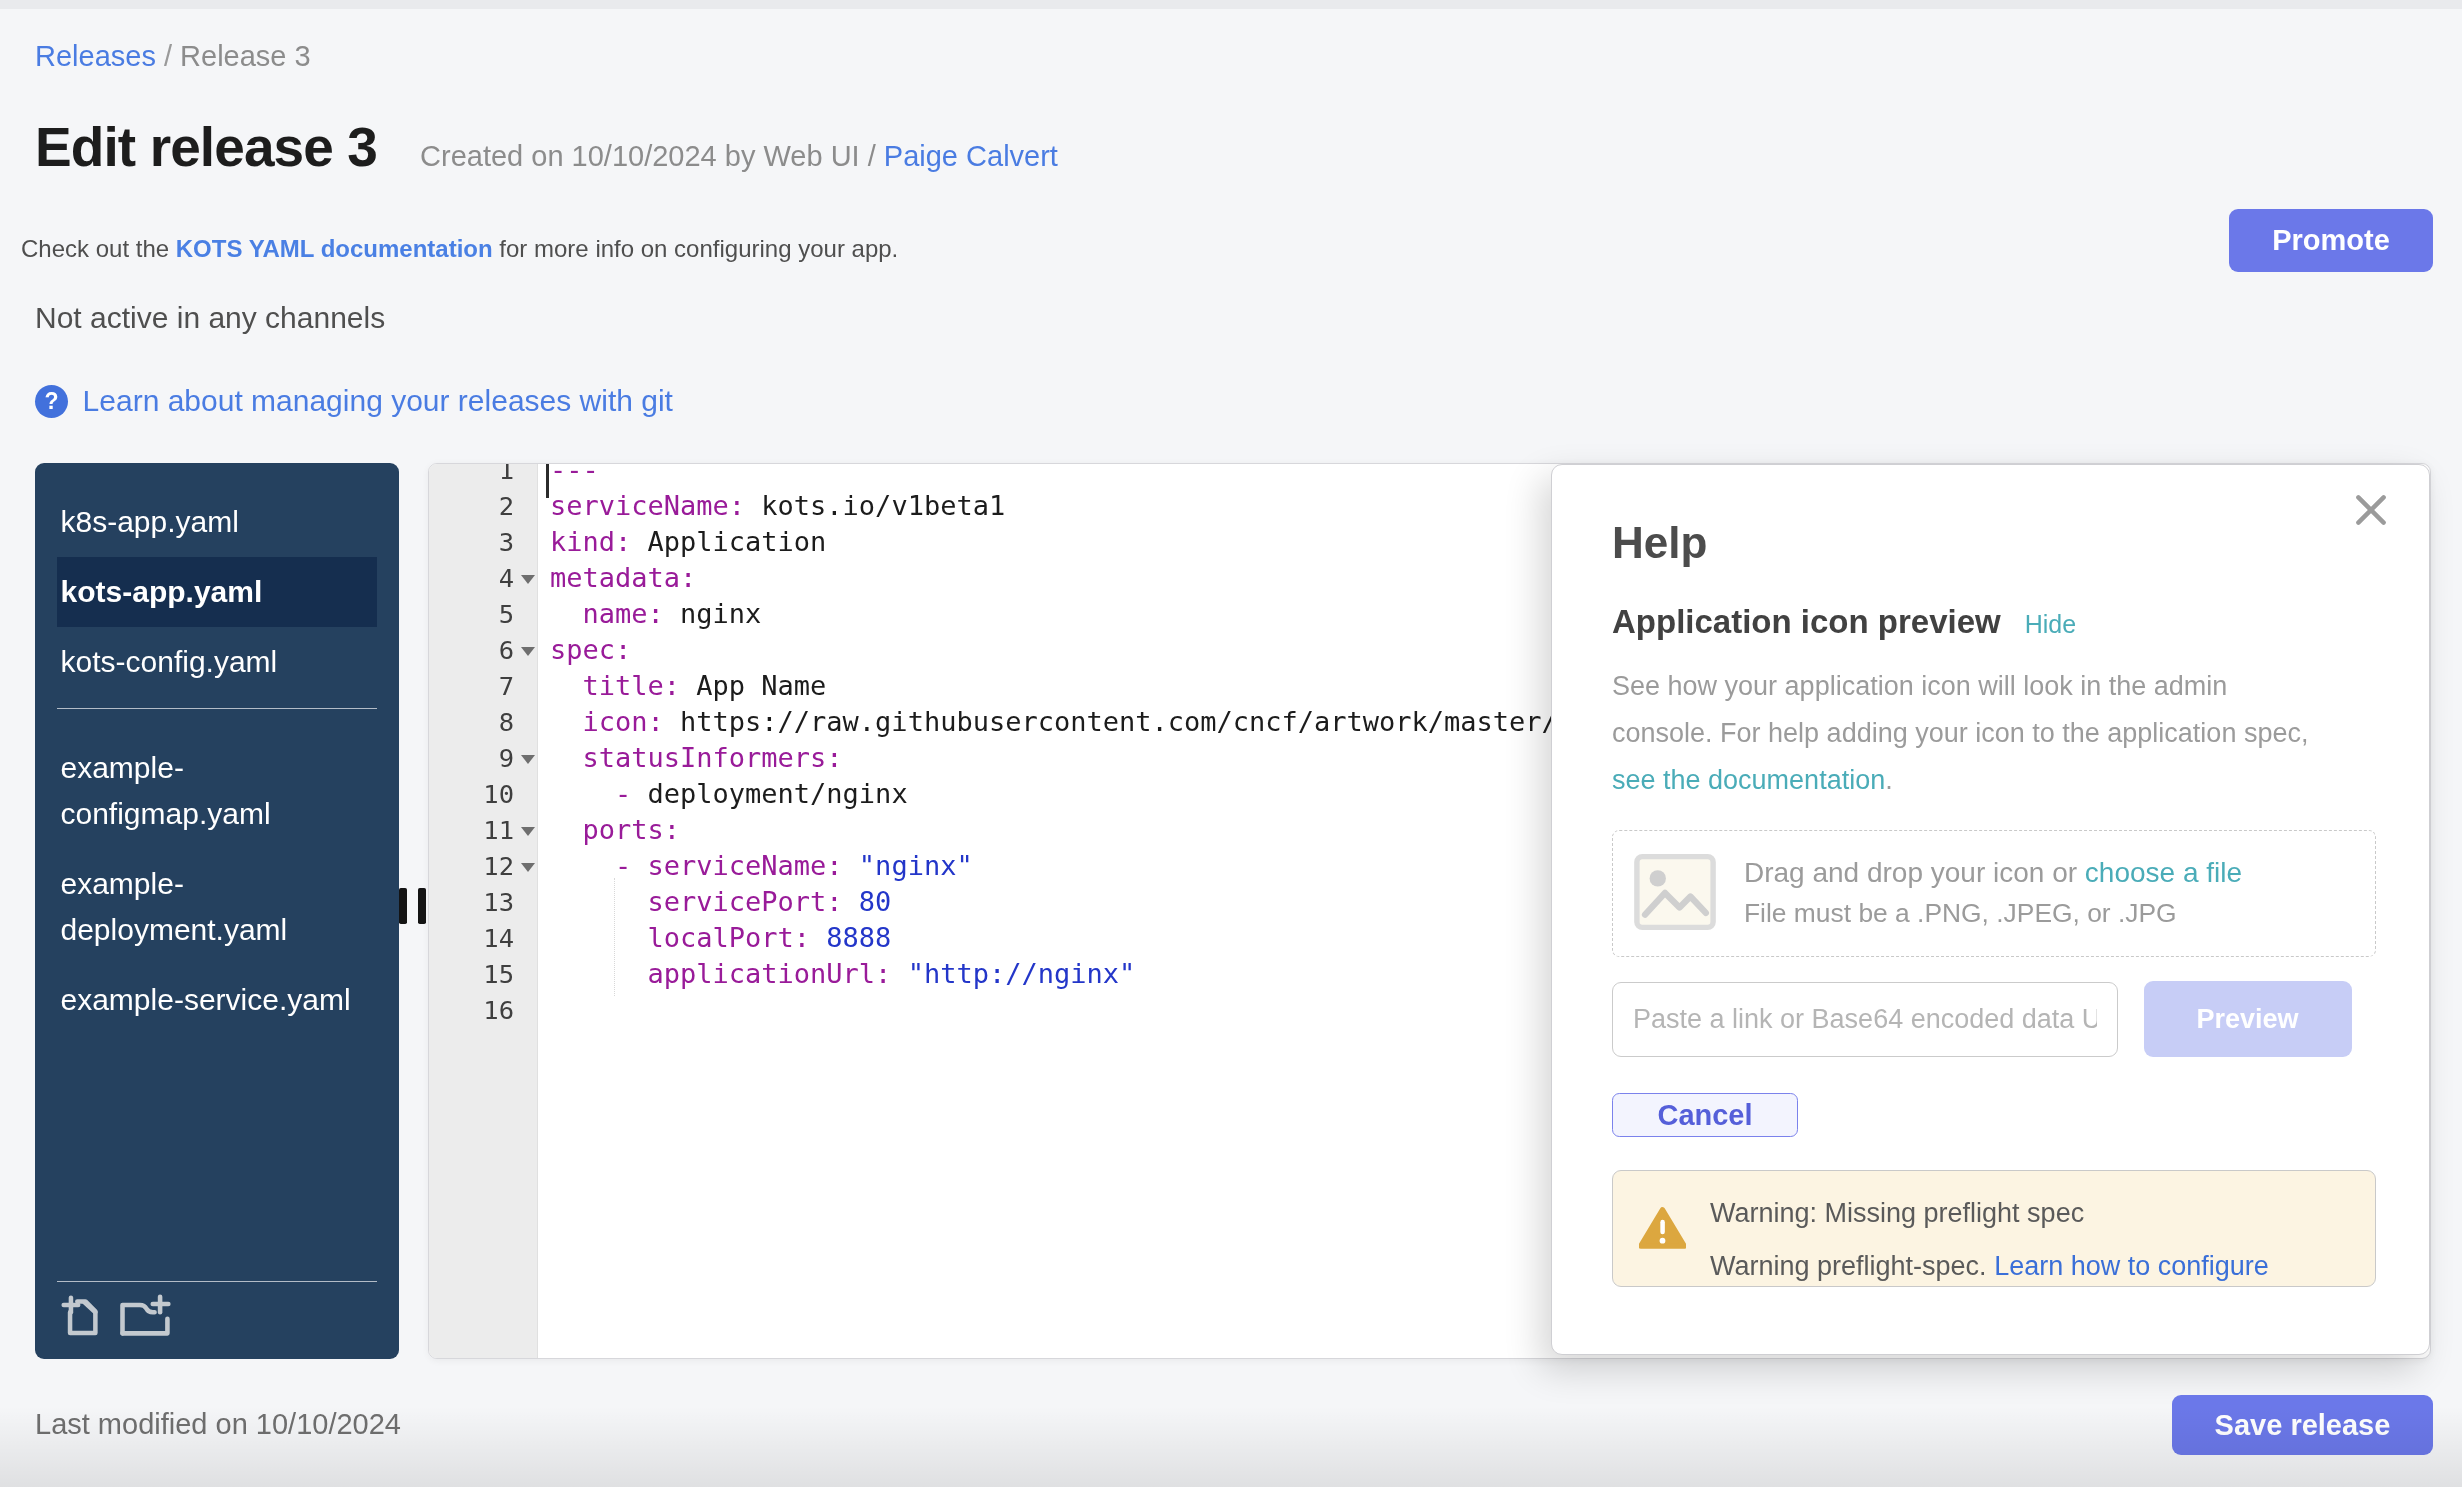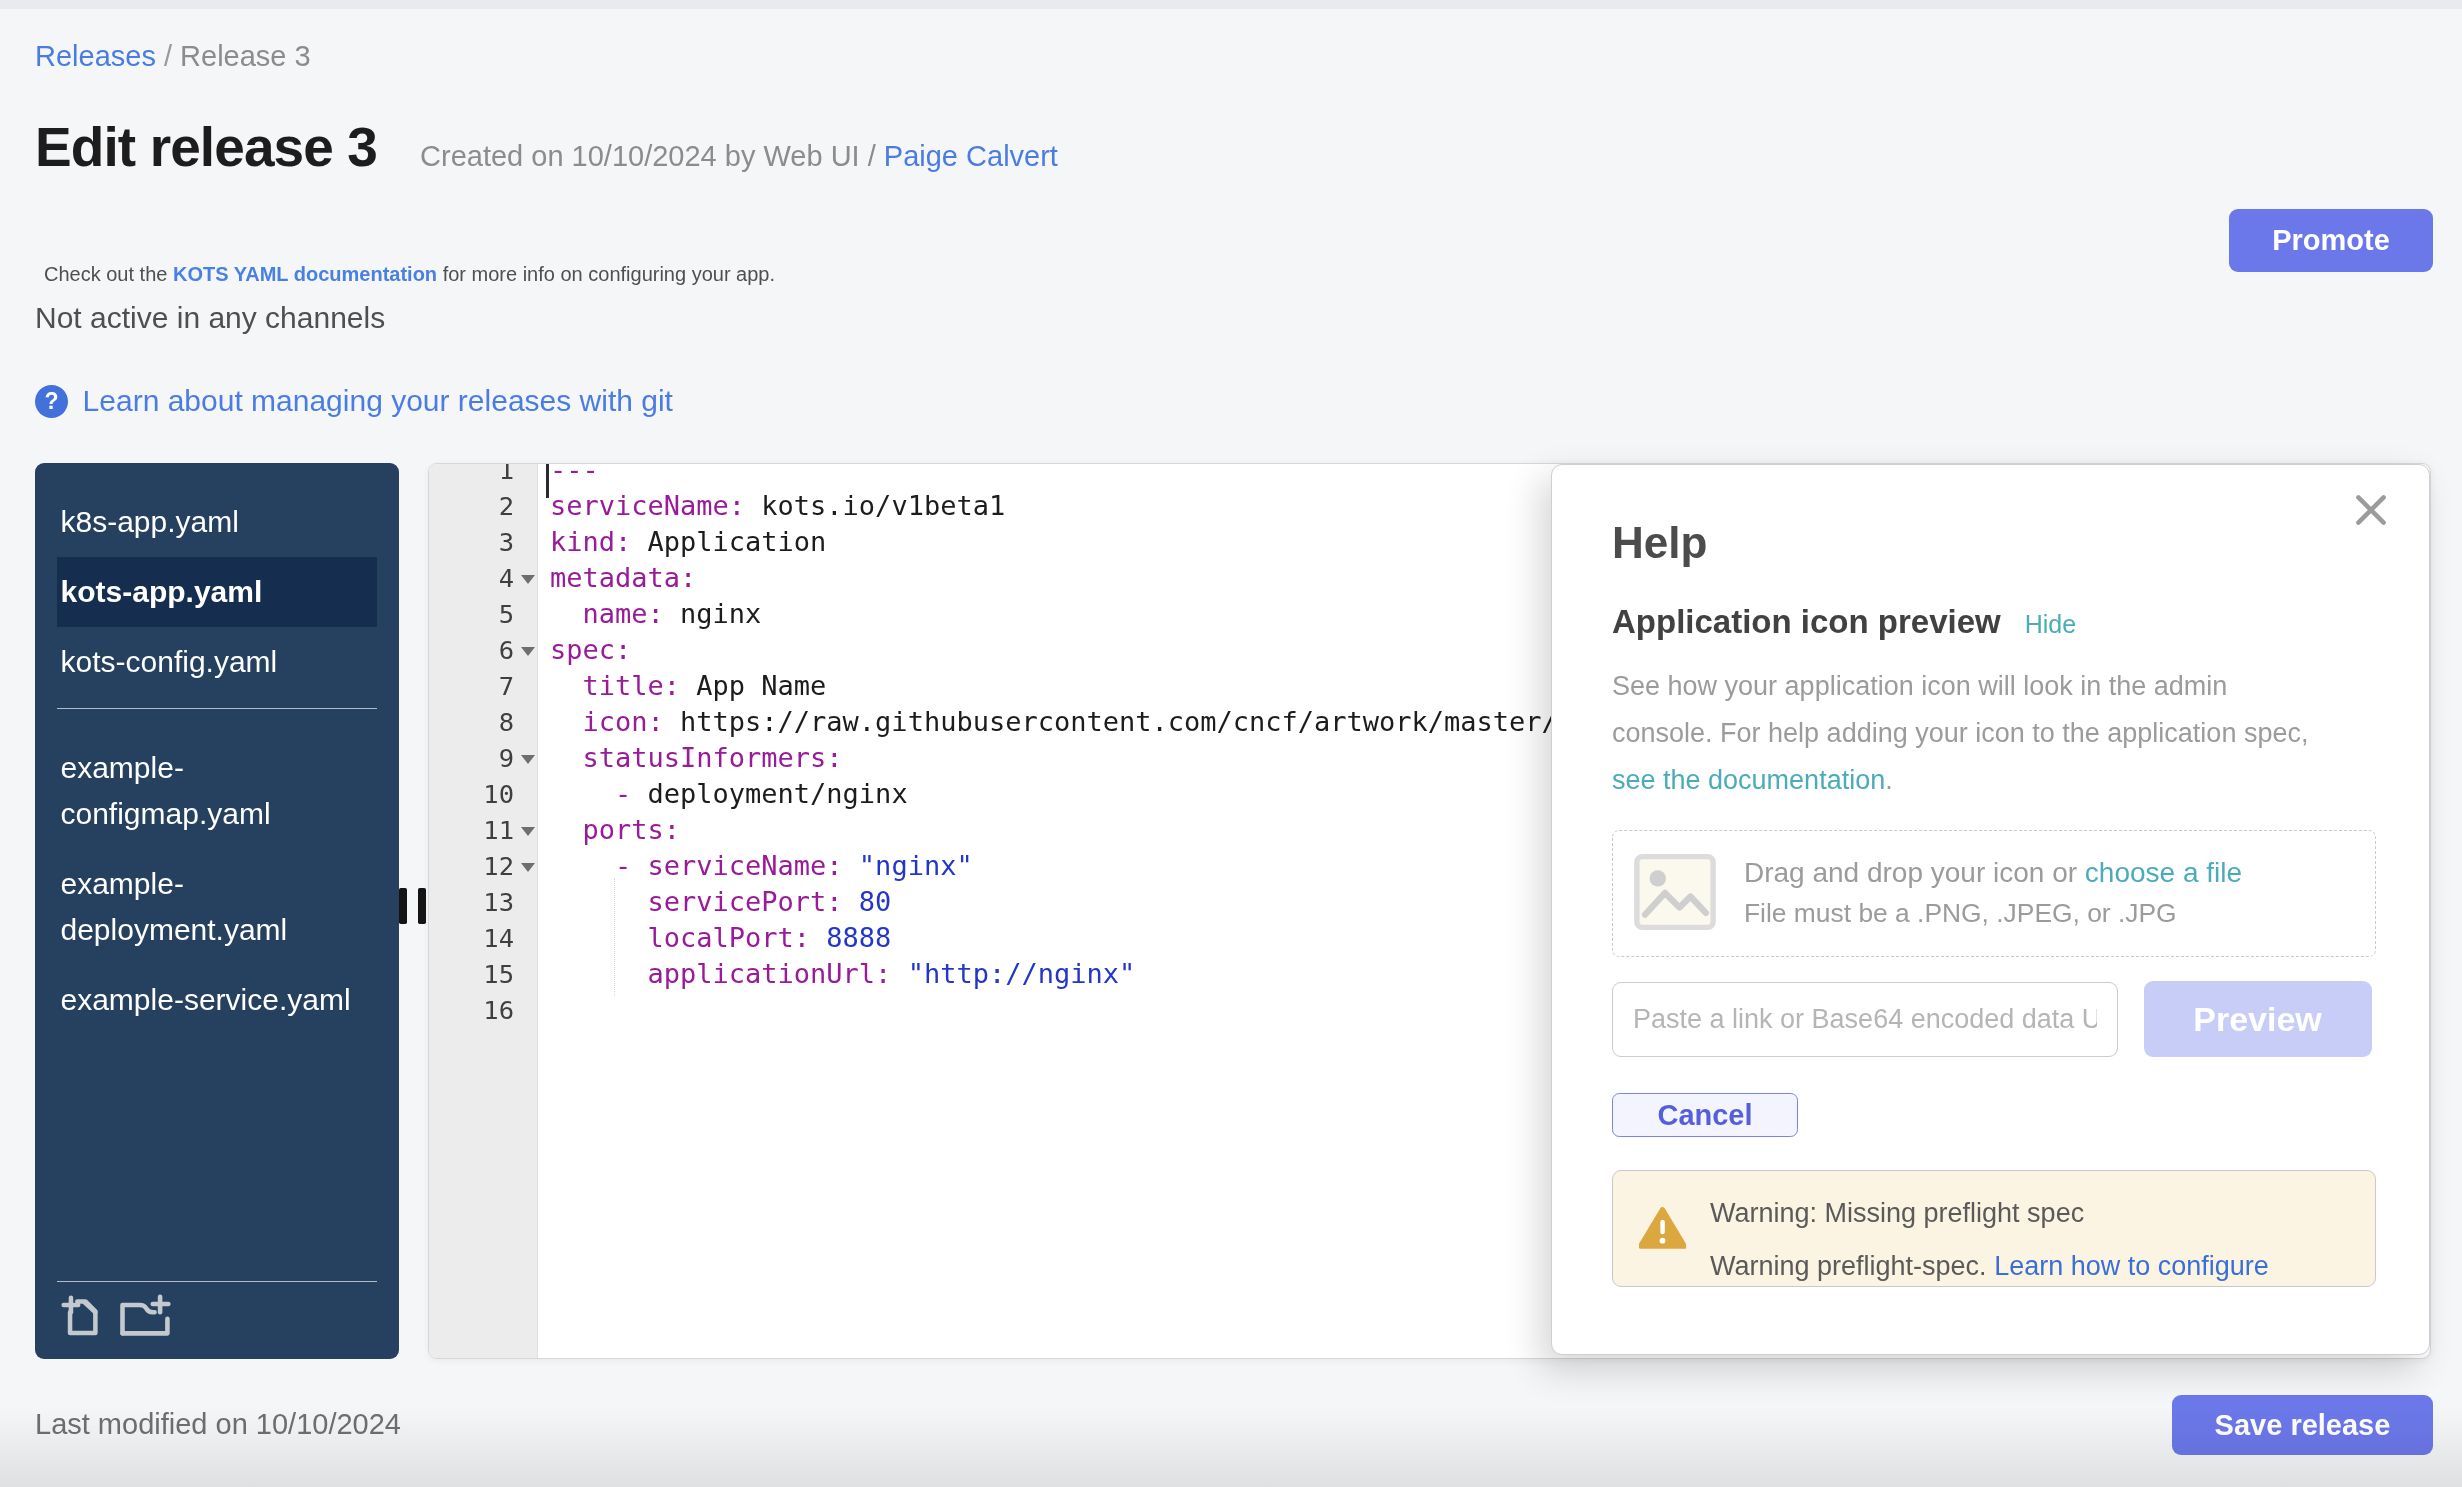--- a/index.html
+++ b/index.html
@@ -19,21 +19,21 @@
   .breadcrumb { position:absolute; top:40px; left:35px; font-size:29px; }
   .breadcrumb .link { color:#4a7ce2; cursor:pointer; }
   .breadcrumb .sep { color:#9a9a9a; }
   .breadcrumb .cur { color:#8c8c8c; }
 
   .title-row { position:absolute; top:115px; left:35px; display:flex; align-items:baseline; gap:43px; }
   .title-row h1 { font-size:55px; font-weight:700; color:#1d1d1d; letter-spacing:-0.9px; }
   .subtitle { font-size:29px; color:#8c8c8c; }
   .subtitle .author { color:#4a7ce2; cursor:pointer; }
 
-  .docs-line { position:absolute; top:235px; left:44px; font-size:20px; color:#4f4f4f;margin-top:28px; }
+  .docs-line { position:absolute; top:235px; left:21px; font-size:24px; color:#4f4f4f; }
   .docs-line .doclink { color:#4a80e4; font-weight:700; cursor:pointer; }
   .channel-status { position:absolute; top:301px; left:35px; font-size:30px; color:#4f4f4f; }
 
   .git-row { position:absolute; top:384px; left:35px; display:flex; align-items:center; gap:14.6px; cursor:pointer; }
   .q-circle { width:33px; height:33px; border-radius:50%; background:#4271dc; color:#fff;
     font-size:23px; font-weight:700; display:flex; align-items:center; justify-content:center; }
   .git-link { font-size:30px; color:#4a7ce2; }
 
   .btn { display:flex; align-items:center; justify-content:center; color:#fff; font-weight:700;
     border:none; border-radius:9px; cursor:pointer; font-family:"Liberation Sans",sans-serif; }
@@ -89,21 +89,21 @@
   .help-para .pline { display:block; }
   .teal-link { color:#4aacb8; cursor:pointer; }
   .dropzone { margin-top:25.5px; width:764px; height:127px; border:1.8px dashed #c9c9c9; border-radius:7.3px;
     display:flex; align-items:center; padding-left:20px; gap:27px; cursor:pointer; }
   .dz-text .l1 { font-size:28px; color:#9b9b9b; }
   .dz-text .l2 { font-size:26.4px; color:#9b9b9b; margin-top:9px; }
   .input-row { margin-top:24.6px; display:flex; gap:25.5px; align-items:center; }
   .link-input { width:506px; height:75px; border:1.8px solid #cbcbcb; border-radius:9px; padding:0 20px;
     font-size:27px; color:#555; font-family:"Liberation Sans",sans-serif; outline:none; }
   .link-input::placeholder { color:#b5b5b5; }
-  .preview-btn { width:228px; height:76px; background:#c7cdf6; font-size:34px; border-radius:9px; }
+  .preview-btn { width:208px; height:76px; background:#c7cdf6; font-size:27px; border-radius:9px; }
   .cancel-btn { margin-top:36px; width:186px; height:44px; background:#f3f4fe; border:1.8px solid #7b82ec;
     color:#555fd9; font-size:29px; border-radius:7.3px; }
   .warning-box { margin-top:33px; width:764px; height:117px; background:#fcf4e2; border:1.8px solid #c9c9c9;
     border-radius:9px; position:relative; padding:27px 18px 0 97px; overflow:hidden; }
   .warn-icon { position:absolute; left:25.5px; top:35px; }
   .warn-l1 { font-size:27px; color:#5a5a5a; }
   .warn-l2 { font-size:27px; color:#5a5a5a; margin-top:22px; }
   .warn-l2 .wlink { color:#3a6fd8; cursor:pointer; }
 
   

